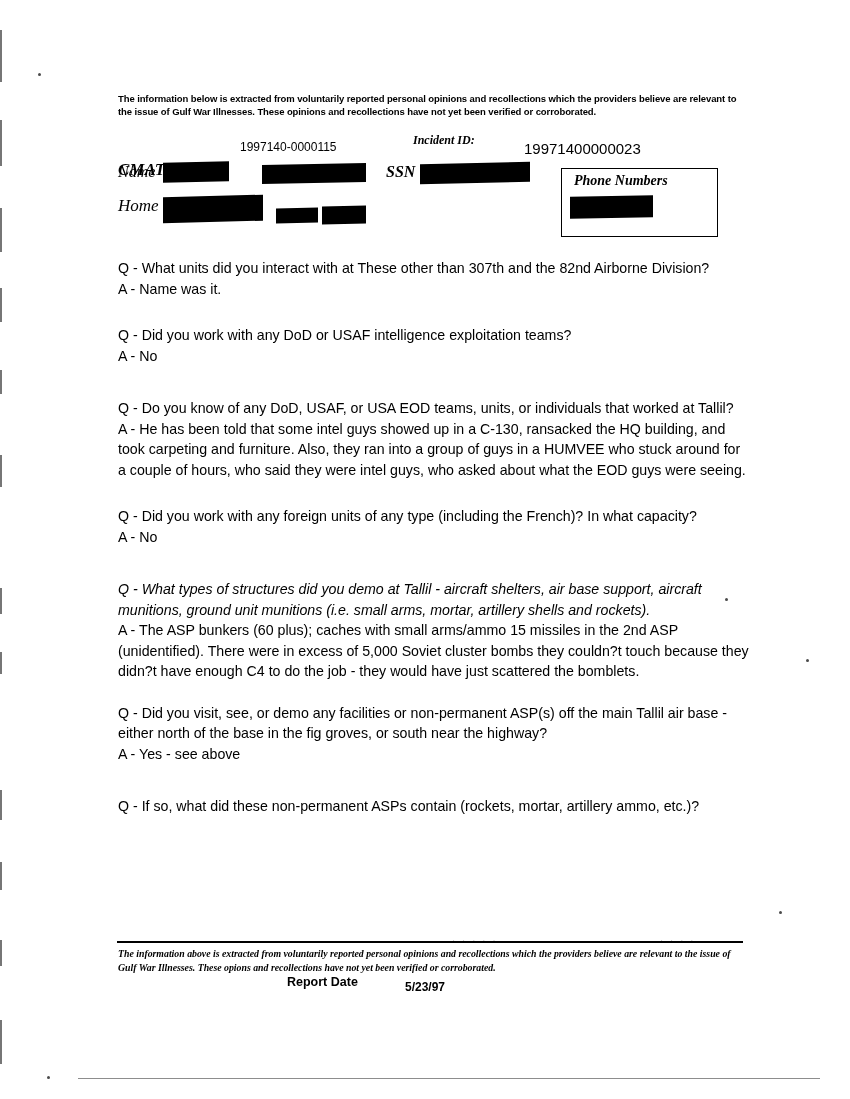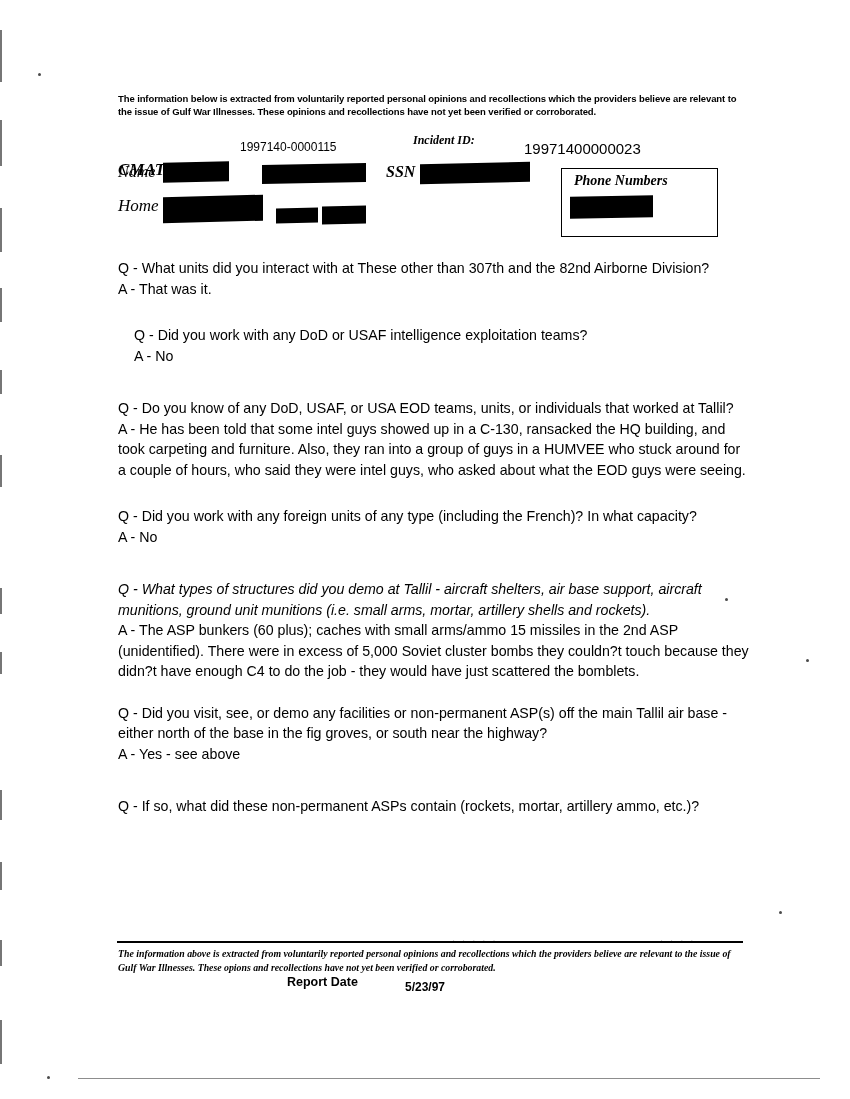--- a/index.html
+++ b/index.html
@@ -249,24 +249,24 @@
   <div class="redaction r6"></div>
 
   <div class="phone-box"></div>
   <div class="phone-box-label">Phone Numbers</div>
   <div class="redaction r7"></div>
 
   <div class="qa-body">
 
     <div class="qa-block">
       <p class="q">Q - What units did you interact with at These other than 307th and the 82nd Airborne Division?</p>
-      <p class="a">A - That was it.</p>
-    </div>
-
-    <div class="qa-block" style="margin-top:26px;margin-left:16px;">
+      <p class="a">A - Name was it.</p>
+    </div>
+
+    <div class="qa-block" style="margin-top:26px;">
       <p class="q">Q - Did you work with any DoD or USAF intelligence exploitation teams?</p>
       <p class="a">A - No</p>
     </div>
 
     <div class="qa-block" style="margin-top:32px;">
       <p class="q">Q - Do you know of any DoD, USAF, or USA EOD teams, units, or individuals that worked at Tallil?</p>
       <p class="a">A - He has been told that some intel guys showed up in a C-130, ransacked the HQ building, and took carpeting and furniture.  Also, they ran into a group of guys in a HUMVEE who stuck around  for a couple of hours, who said they were intel guys, who asked about what the EOD guys were seeing.</p>
     </div>
 
     <div class="qa-block" style="margin-top:26px;">

